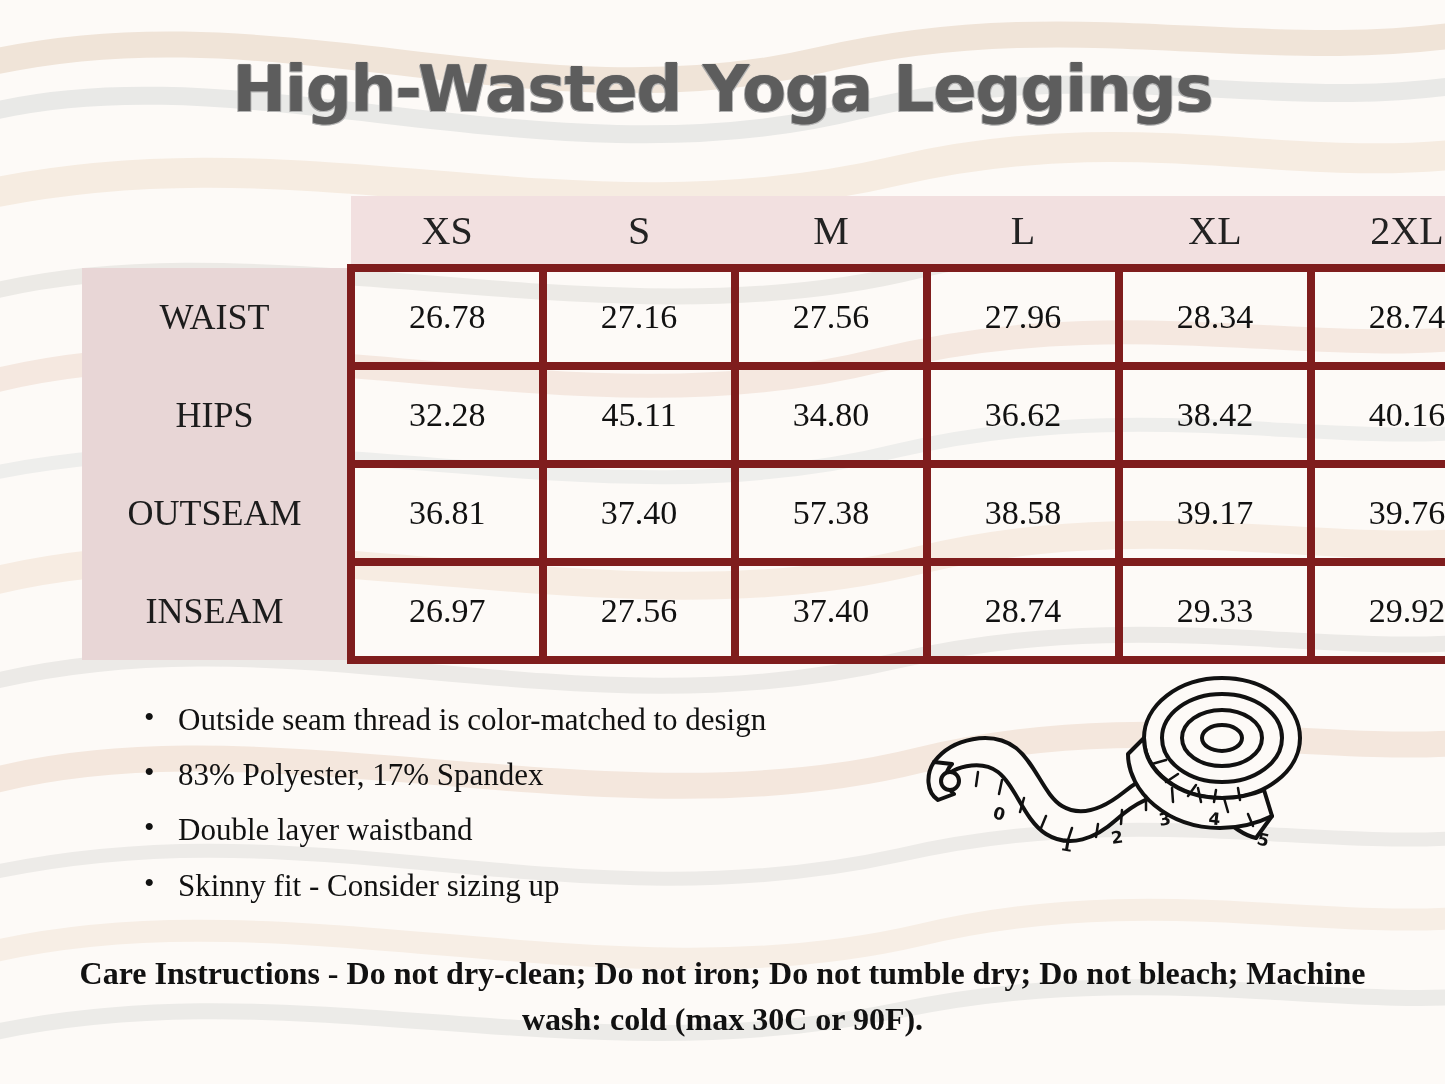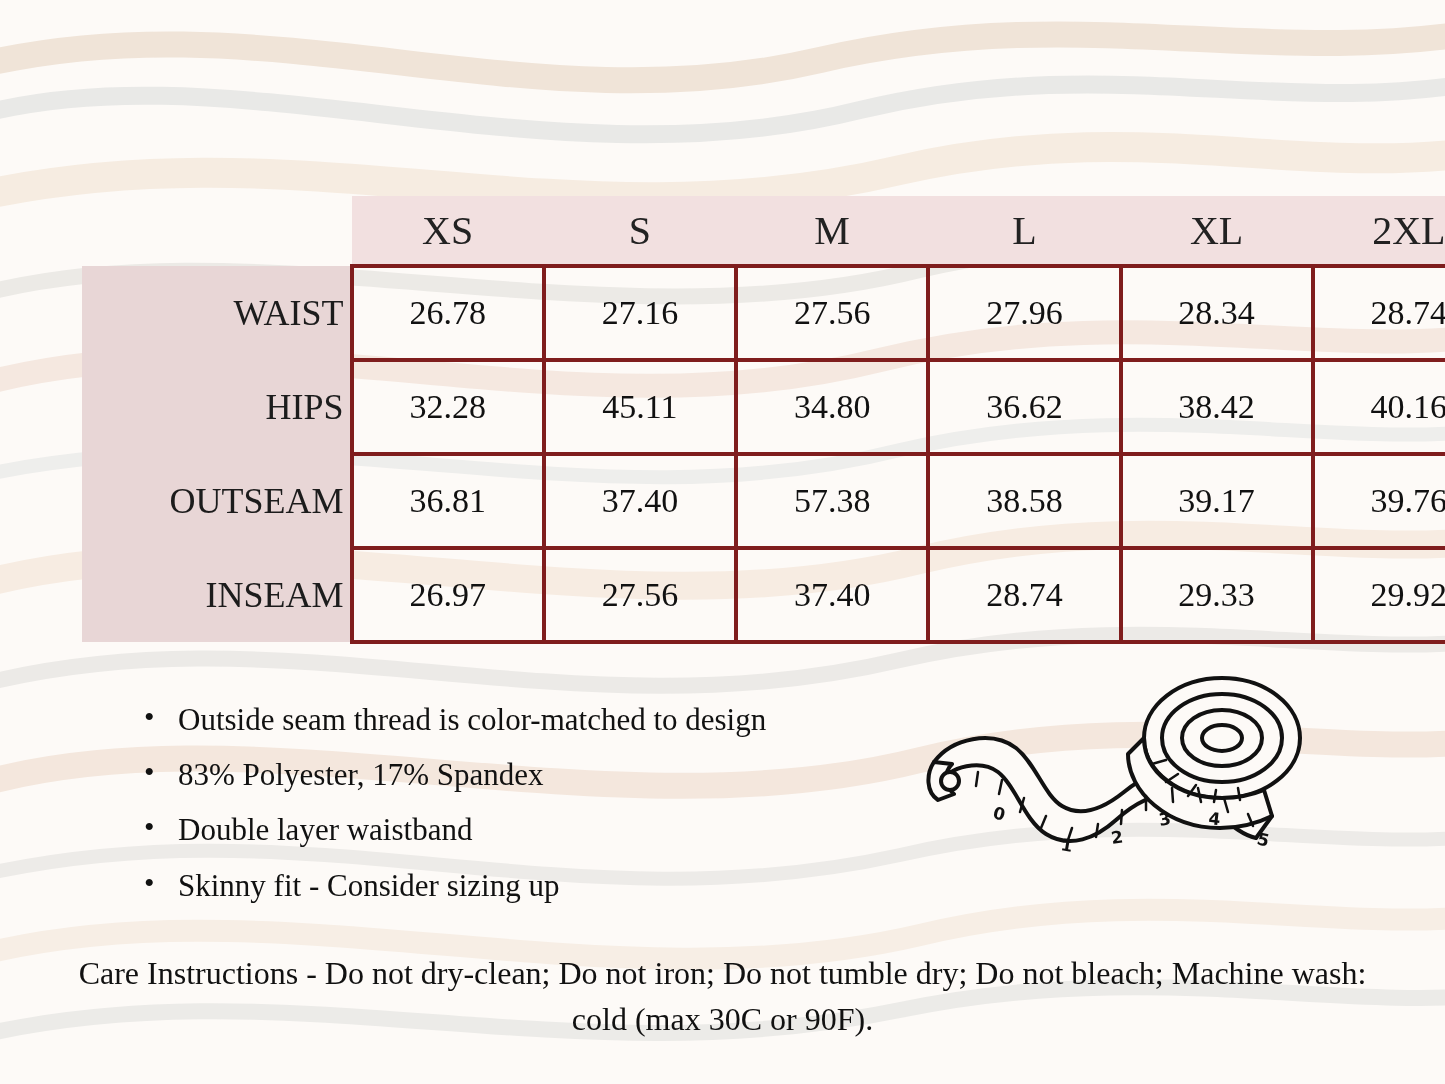--- a/index.html
+++ b/index.html
@@ -82,27 +82,27 @@
     color: #222;
     height: 68px;
     text-align: center;
     padding: 0;
   }
   .size-table td.row-label {
     background: #e8d6d6;
     border: none;
     font-size: 36px;
     color: #1c1c1c;
-    text-align: right;
+    text-align: center;
     height: 90px;
     padding: 0 6px;
     white-space: nowrap;
   }
   .size-table td.cell {
-    border: 4px solid #7f1d1d;
+    border: 8px solid #7f1d1d;
     background: transparent;
     font-size: 34px;
     color: #111;
     text-align: center;
     height: 90px;
     padding: 0;
   }
 
   .measure-note {
     position: absolute;
@@ -145,20 +145,21 @@
     position: absolute;
     top: 950px;
     left: 0;
     width: 100%;
     padding: 0 48px;
     box-sizing: border-box;
     text-align: center;
     font-size: 32px;
     line-height: 1.45;
     color: #111;
+    font-weight: bold;
   }
 
   
   .tape {
     position: absolute;
     top: 668px;
     left: 920px;
     width: 430px;
     height: 250px;
   }
@@ -181,20 +182,21 @@
       <path d="M-40,690 C280,600 560,740 900,660 C1140,605 1330,660 1490,640" stroke="#eceae7" stroke-width="16"></path>
       <path d="M-40,790 C240,700 600,840 920,760 C1150,705 1330,760 1490,740" stroke="#f4e7dd" stroke-width="26"></path>
       <path d="M-40,880 C300,795 560,930 900,855 C1140,800 1330,855 1490,835" stroke="#edebe8" stroke-width="14"></path>
       <path d="M-40,960 C260,875 600,1010 920,935 C1150,880 1330,935 1490,915" stroke="#f7eee5" stroke-width="22"></path>
       <path d="M-40,1040 C280,960 560,1080 900,1010 C1140,960 1330,1010 1490,995" stroke="#ecebe8" stroke-width="16"></path>
     </g>
   </svg>
 
   <div class="content">
 
+    <div class="title">High-Wasted Yoga Leggings</div>
 
     <div class="table-wrap">
       <table class="size-table">
         <colgroup>
           <col class="label-col">
           <col class="size-col">
             <col class="size-col">
             <col class="size-col">
           <col class="size-col">
             <col class="size-col">

